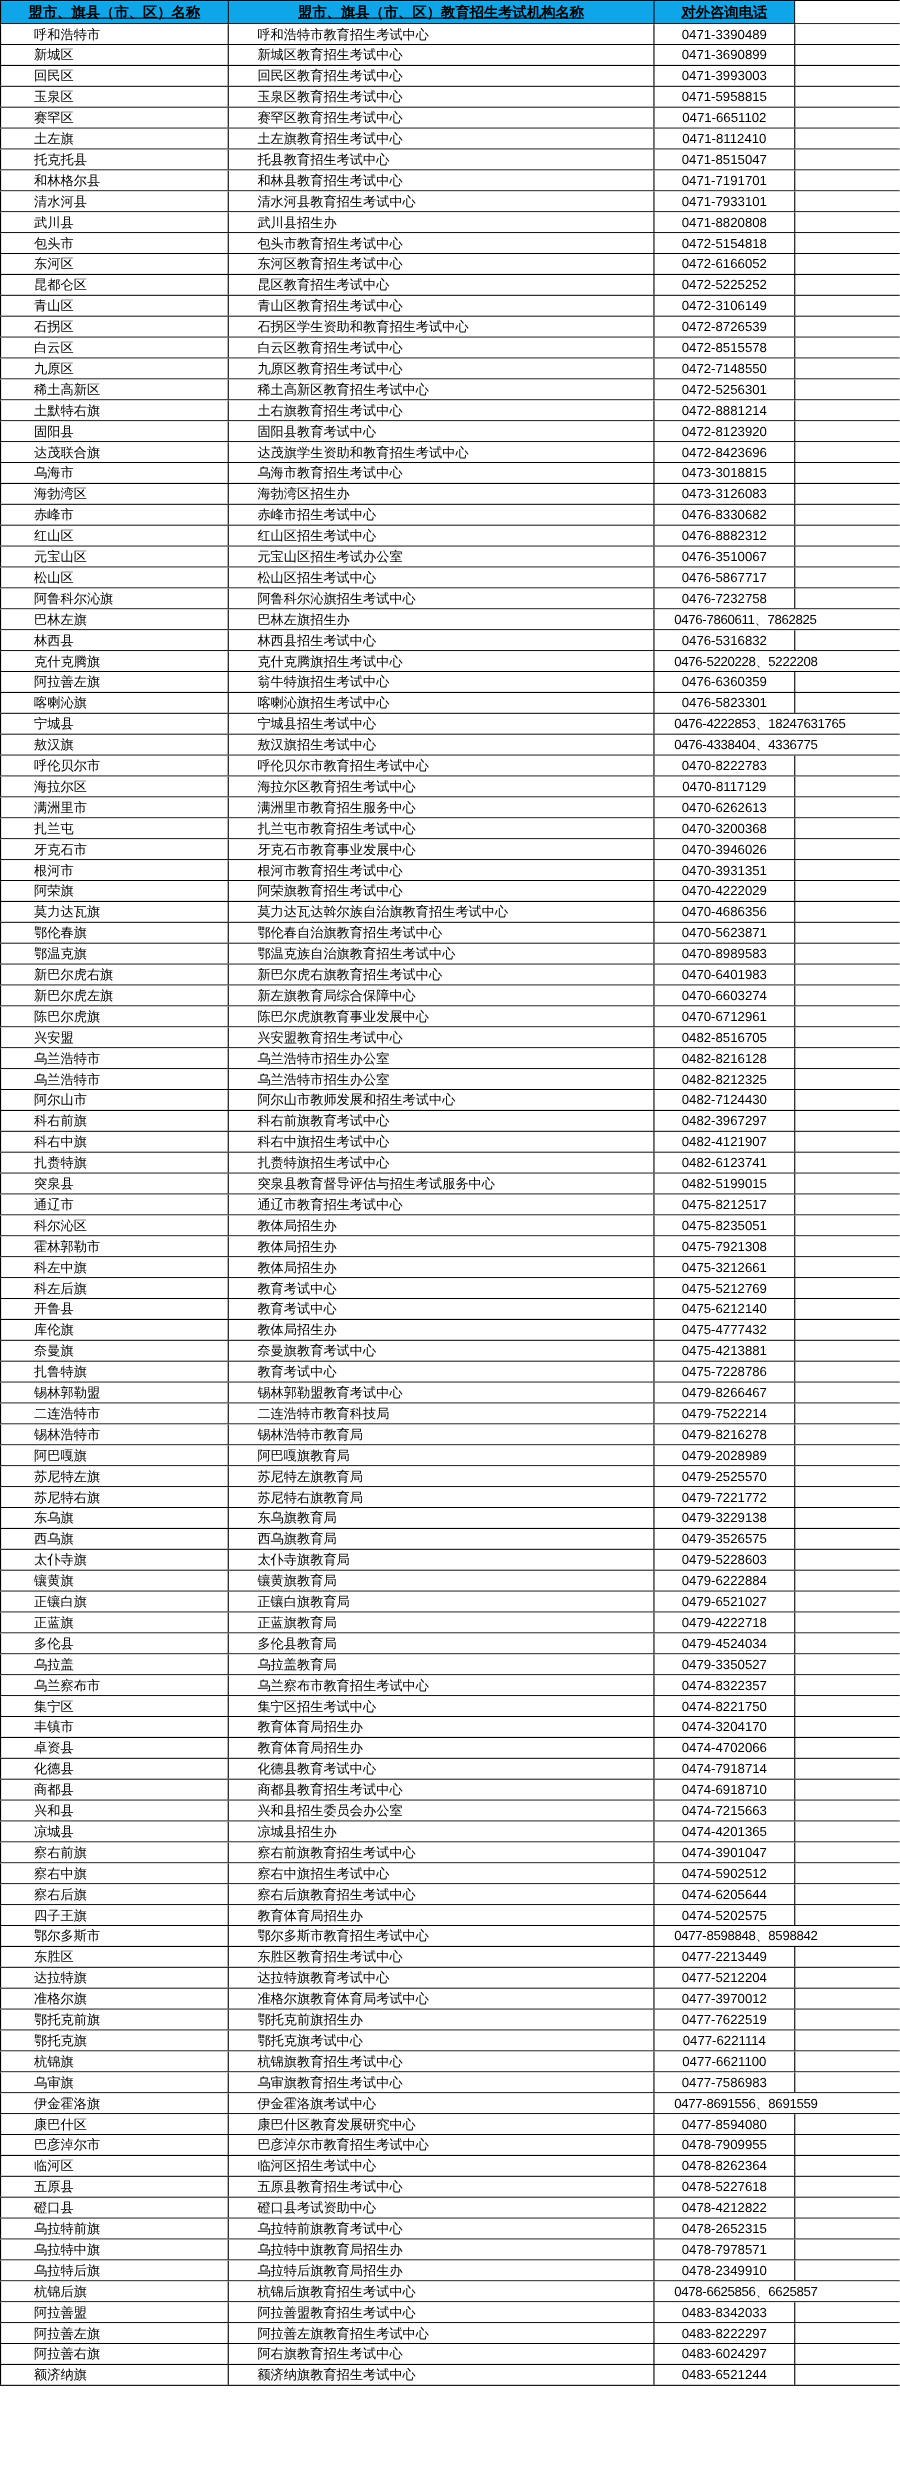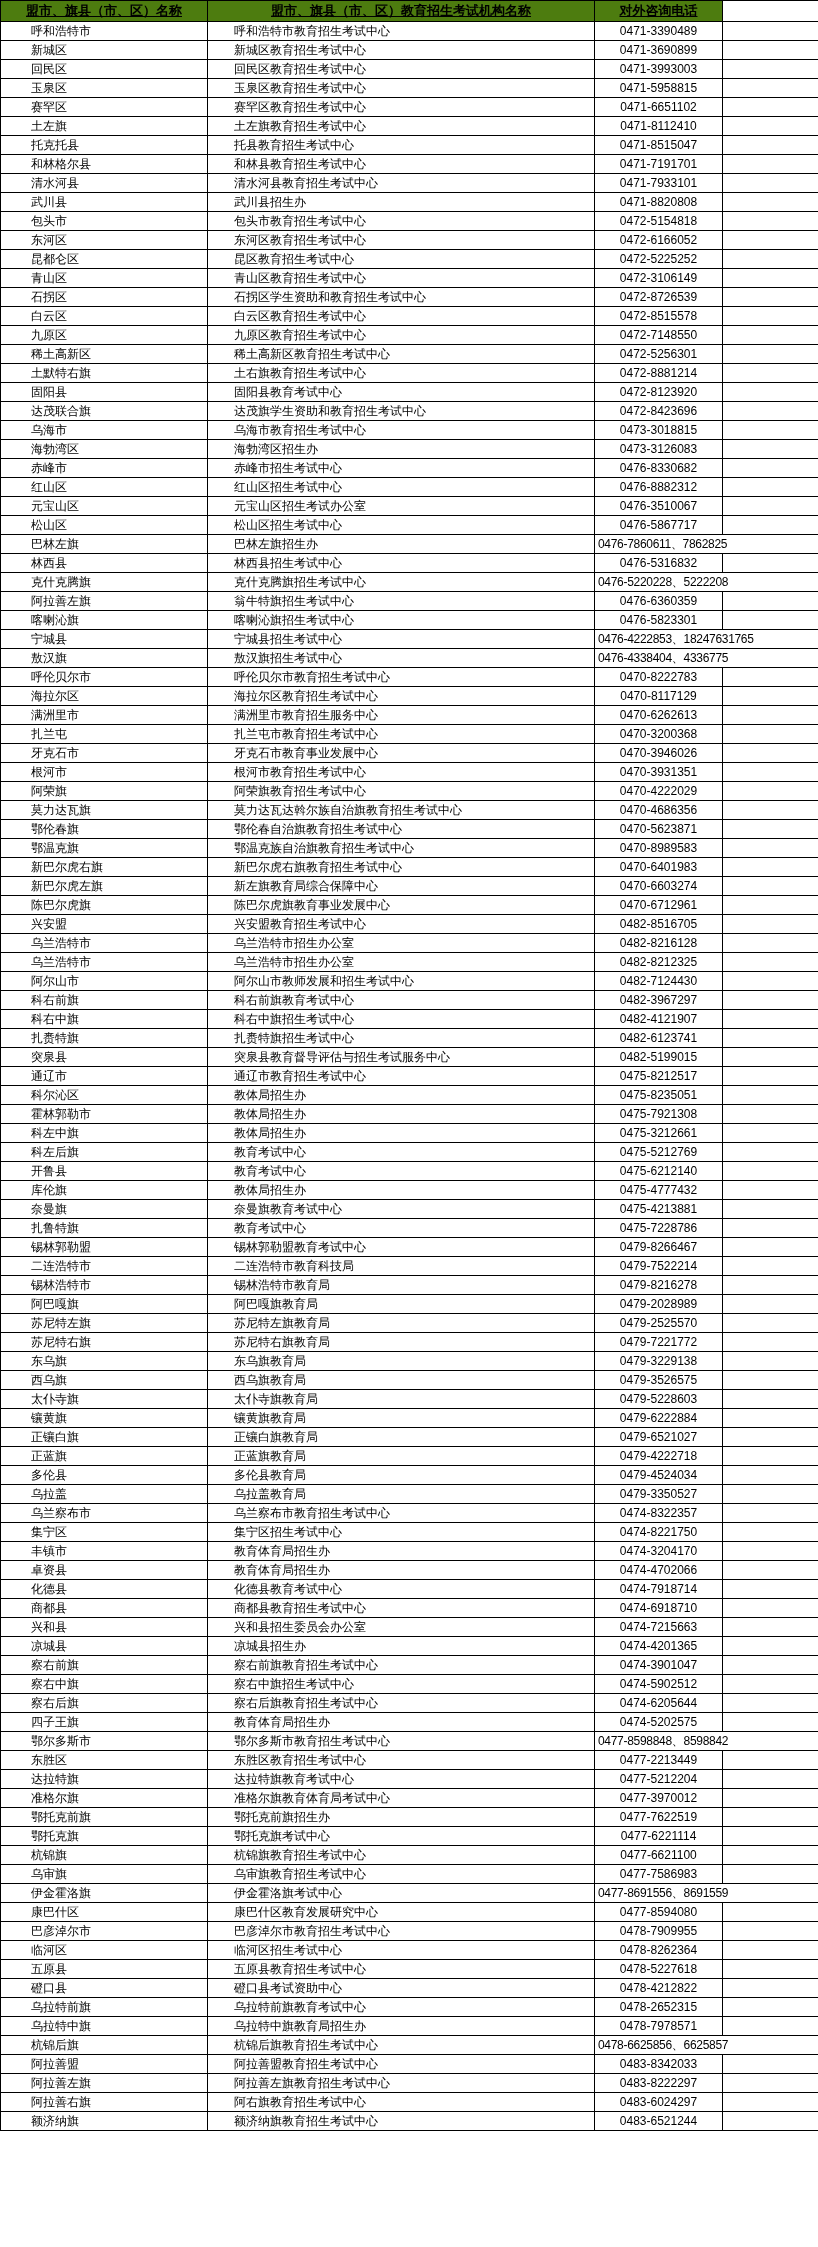--- a/index.html
+++ b/index.html
@@ -19,31 +19,31 @@
   .cell {
     box-sizing: border-box;
     font-size: 12px;
     line-height: 18px;
     white-space: nowrap;
     overflow: visible;
   }
   .name  { width: 207px; padding-left: 30px; border-left: 1px solid #000; }
   .org   { width: 387px; padding-left: 26px; border-left: 1px solid #000; }
   .phone { width: 129px; text-align: center; border-left: 1px solid #000; border-right: 1px solid #000; }
-  .phone.long { text-align: center; padding-left: 3px; border-right: none; letter-spacing: -0.3px; }
+  .phone.long { text-align: center; padding-left: 18px; border-right: none; letter-spacing: -0.3px; }
   .filler { flex: 1; }
   .header-row {
     display: flex;
     height: 22px;
     box-sizing: border-box;
     border-top: 1px solid #000;
     border-bottom: 1px solid #000;
   }
   .header-row .cell {
-    background: #4d7c0f;
+    background: #0ea5e9;
     font-weight: bold;
     font-size: 13px;
     line-height: 20px;
     text-align: center;
     padding: 0;
     text-decoration: underline;
   }
   .header-row .filler { background: #fff; }
 </style>
 </head>
@@ -213,20 +213,26 @@
         <div class="cell phone">0476-3510067</div>
         <div class="filler"></div>
       </div>
       <div class="row">
         <div class="cell name">松山区</div>
         <div class="cell org">松山区招生考试中心</div>
         <div class="cell phone">0476-5867717</div>
         <div class="filler"></div>
       </div>
       <div class="row">
+        <div class="cell name">阿鲁科尔沁旗</div>
+        <div class="cell org">阿鲁科尔沁旗招生考试中心</div>
+        <div class="cell phone">0476-7232758</div>
+        <div class="filler"></div>
+      </div>
+      <div class="row">
         <div class="cell name">巴林左旗</div>
         <div class="cell org">巴林左旗招生办</div>
         <div class="cell phone long">0476-7860611、7862825</div>
         <div class="filler"></div>
       </div>
       <div class="row">
         <div class="cell name">林西县</div>
         <div class="cell org">林西县招生考试中心</div>
         <div class="cell phone">0476-5316832</div>
         <div class="filler"></div>
@@ -684,20 +690,26 @@
       <div class="row">
         <div class="cell name">乌拉特前旗</div>
         <div class="cell org">乌拉特前旗教育考试中心</div>
         <div class="cell phone">0478-2652315</div>
         <div class="filler"></div>
       </div>
       <div class="row">
         <div class="cell name">乌拉特中旗</div>
         <div class="cell org">乌拉特中旗教育局招生办</div>
         <div class="cell phone">0478-7978571</div>
+        <div class="filler"></div>
+      </div>
+      <div class="row">
+        <div class="cell name">乌拉特后旗</div>
+        <div class="cell org">乌拉特后旗教育局招生办</div>
+        <div class="cell phone">0478-2349910</div>
         <div class="filler"></div>
       </div>
       <div class="row">
         <div class="cell name">杭锦后旗</div>
         <div class="cell org">杭锦后旗教育招生考试中心</div>
         <div class="cell phone long">0478-6625856、6625857</div>
         <div class="filler"></div>
       </div>
       <div class="row">
         <div class="cell name">阿拉善盟</div>

